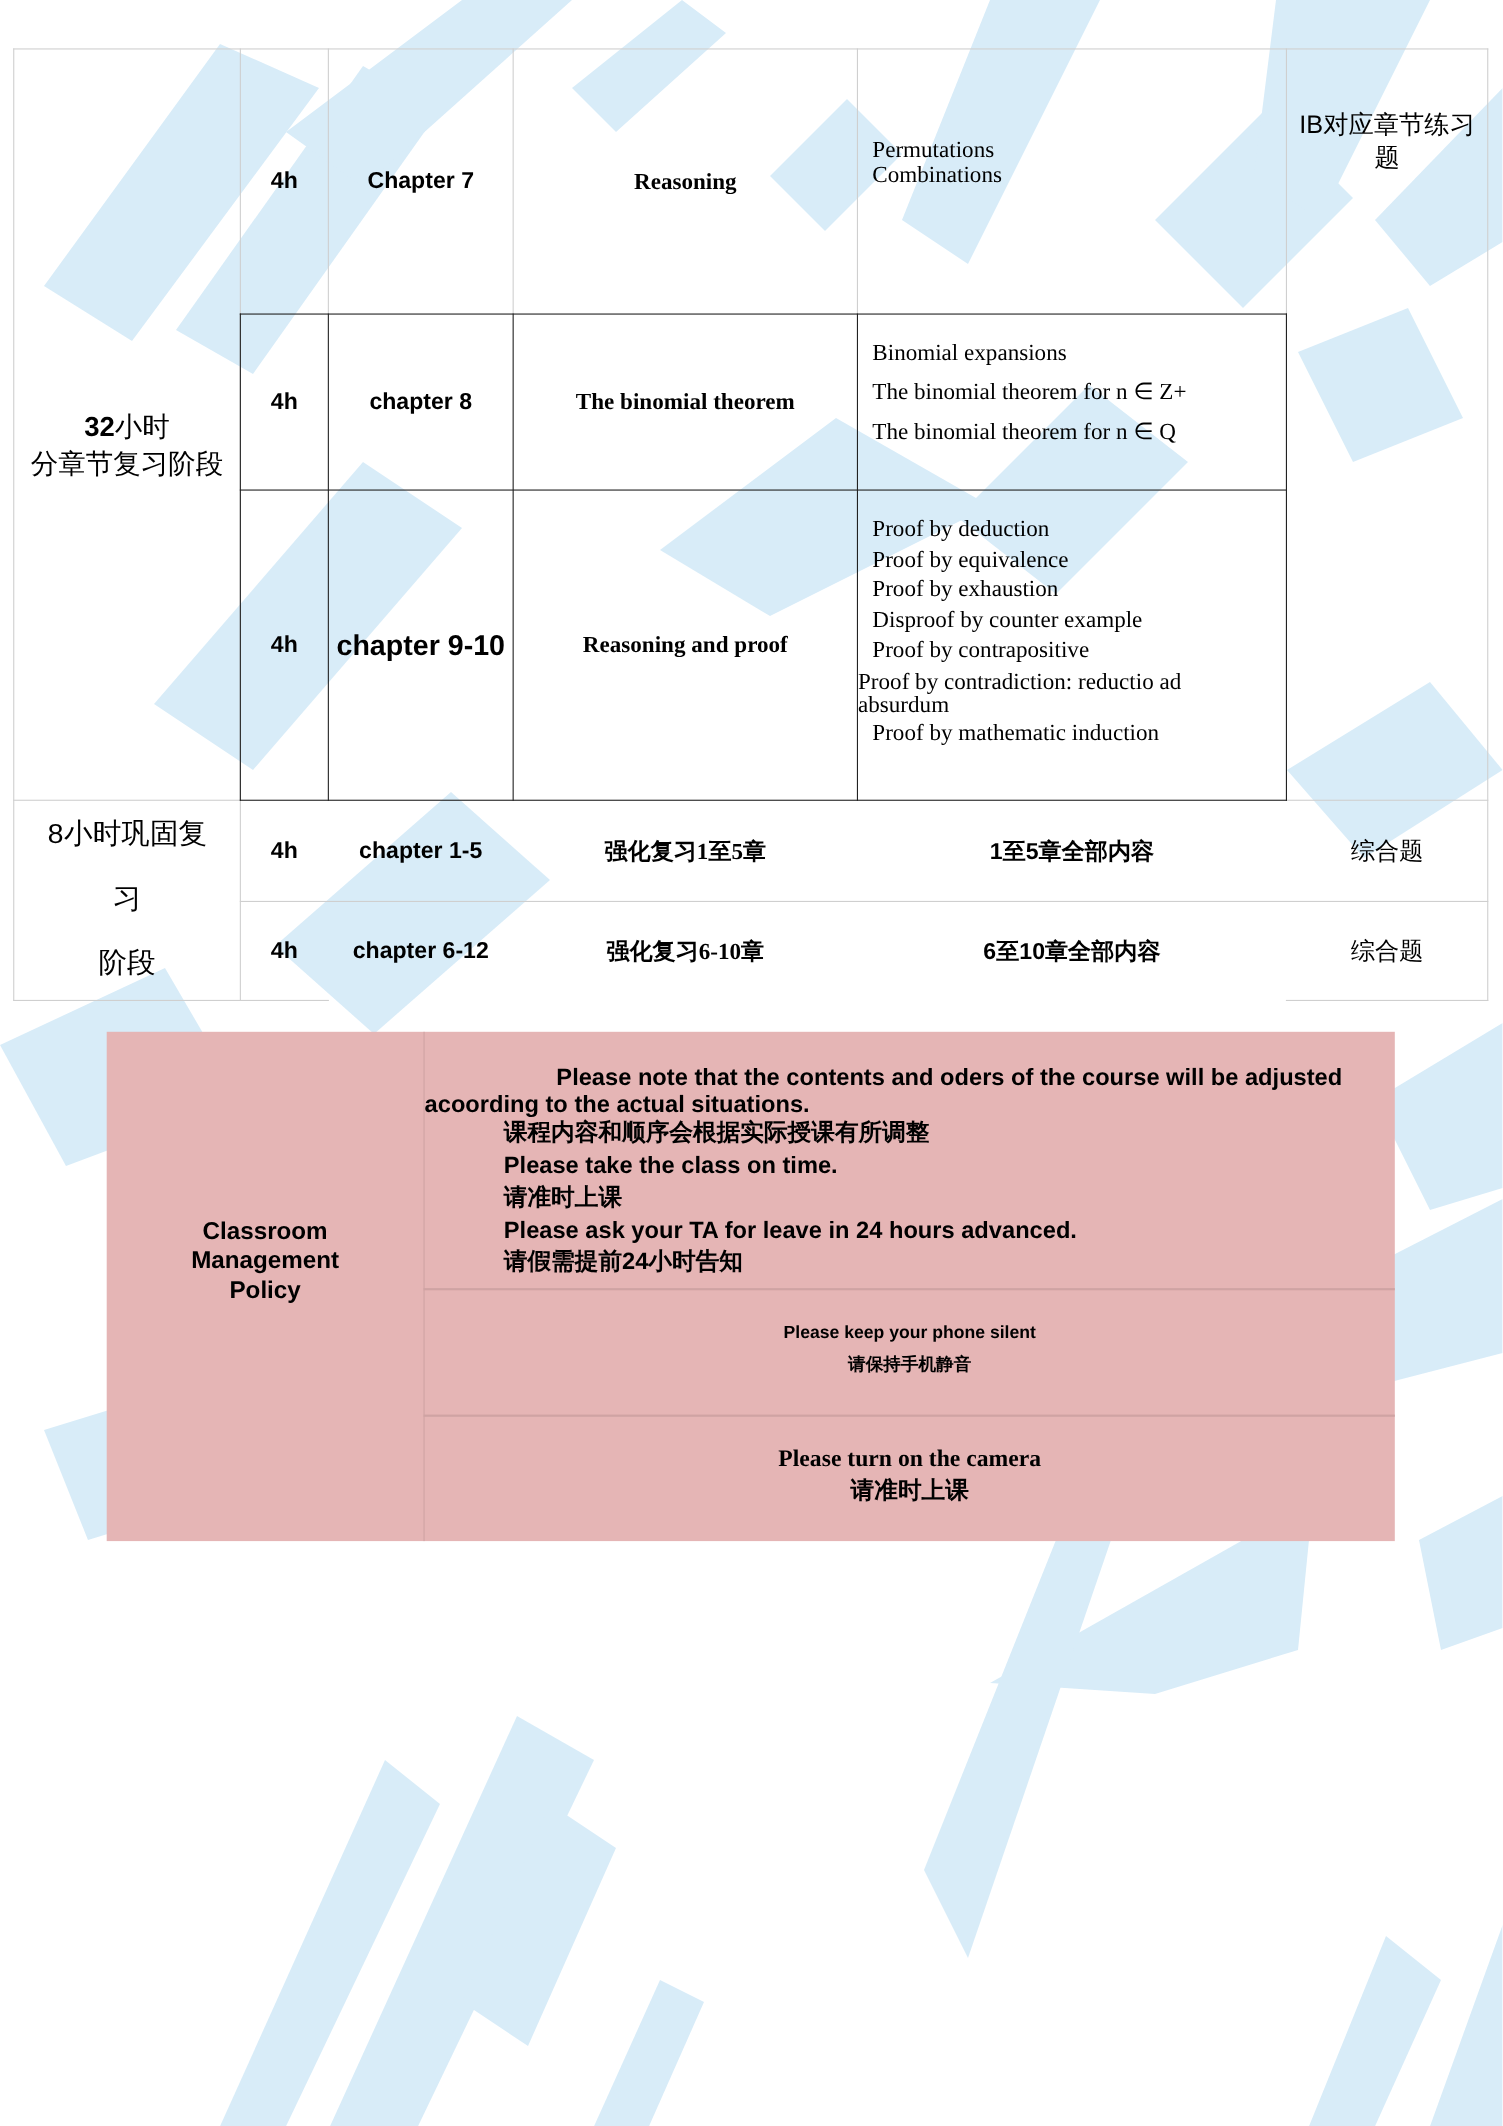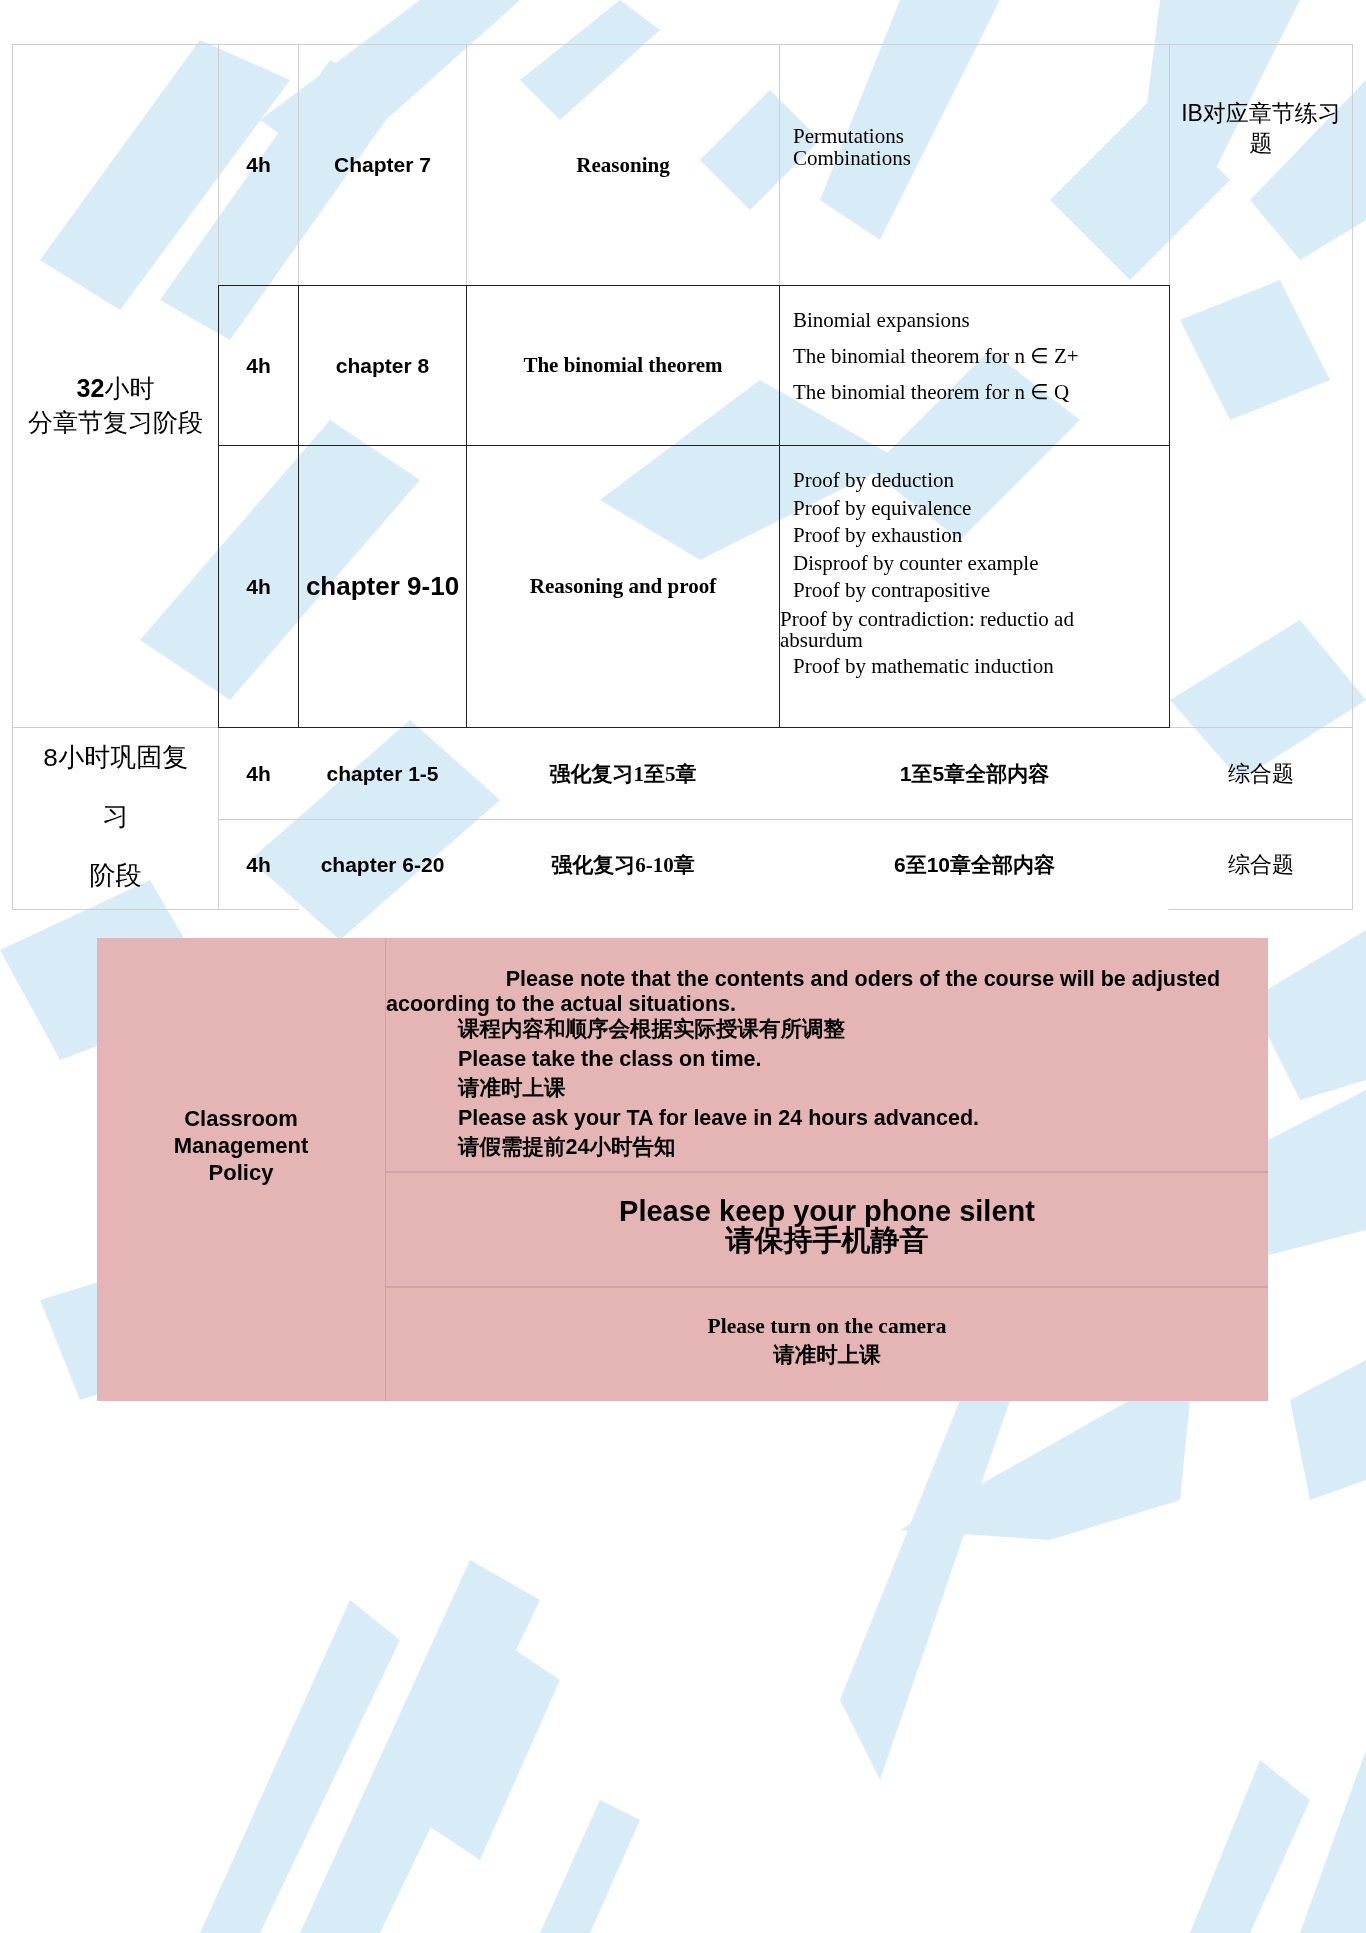--- a/index.html
+++ b/index.html
@@ -137,21 +137,21 @@
   <div>
     <div class="cell sans-b" style="left:219px; top:728px; width:79px; height:91px; font-size:21px;">4h</div>
     <div class="cell sans-b" style="left:299px; top:728px; width:167px; height:91px; font-size:21px;">chapter 1-5</div>
     <div class="cell serif-b" style="left:467px; top:728px; width:312px; height:91px; font-size:21px;">强化复习1至5章</div>
     <div class="cell sans-b" style="left:780px; top:728px; width:389px; height:91px; font-size:21px;">1至5章全部内容</div>
     <div class="cell" style="left:1170px; top:728px; width:182px; height:91px; font-size:22px;">综合题</div>
   </div>
 
   <div>
     <div class="cell sans-b" style="left:219px; top:820px; width:79px; height:89px; font-size:21px;">4h</div>
-    <div class="cell sans-b" style="left:299px; top:820px; width:167px; height:89px; font-size:21px;">chapter 6-20</div>
+    <div class="cell sans-b" style="left:299px; top:820px; width:167px; height:89px; font-size:21px;">chapter 6-12</div>
     <div class="cell serif-b" style="left:467px; top:820px; width:312px; height:89px; font-size:21px;">强化复习6-10章</div>
     <div class="cell sans-b" style="left:780px; top:820px; width:389px; height:89px; font-size:21px;">6至10章全部内容</div>
     <div class="cell" style="left:1170px; top:820px; width:182px; height:89px; font-size:22px;">综合题</div>
   </div>
 </div>
 
 <div>
   <div class="pink-bg" style="left:97px; top:938px; width:1171px; height:463px;"></div>
   <div class="vline pinkline" style="left:385px; top:938px; width:1px; height:463px;"></div>
   <div class="hline pinkline" style="left:385px; top:1171px; width:883px; height:2px;"></div>
@@ -166,21 +166,21 @@
   <div class="abs sans-b" style="left:386px; top:966px; width:882px; font-size:21.5px; line-height:29.5px; z-index:2;">
     <div style="padding-left:72px; white-space:nowrap; line-height:27px;text-align:center;">Please note that the contents and oders of the course will be adjusted</div>
     <div style="white-space:nowrap; line-height:22px;">acoording to the actual situations.</div>
     <div style="padding-left:72px;">课程内容和顺序会根据实际授课有所调整</div>
     <div style="padding-left:72px;">Please take the class on time.</div>
     <div style="padding-left:72px;">请准时上课</div>
     <div style="padding-left:72px;">Please ask your TA for leave in 24 hours advanced.</div>
     <div style="padding-left:72px;">请假需提前24小时告知</div>
   </div>
 
-  <div class="cell sans-b" style="left:386px; top:1173px; width:882px; height:113px; flex-direction:column; font-size:29px; line-height:29px; justify-content:flex-start; padding-top:24px;">
+  <div class="cell sans-b" style="left:386px; top:1173px; width:882px; height:113px; flex-direction:column; font-size:16px; line-height:29px; justify-content:flex-start; padding-top:24px;">
     <div>Please keep your phone silent</div>
     <div>请保持手机静音</div>
   </div>
 
   <div class="cell sans-b" style="left:386px; top:1288px; width:882px; height:113px; flex-direction:column; font-size:21.5px; line-height:29px; justify-content:flex-start; padding-top:24px;font-family:Liberation Serif, serif;">
     <div>Please turn on the camera</div>
     <div>请准时上课</div>
   </div>
 </div>
 

